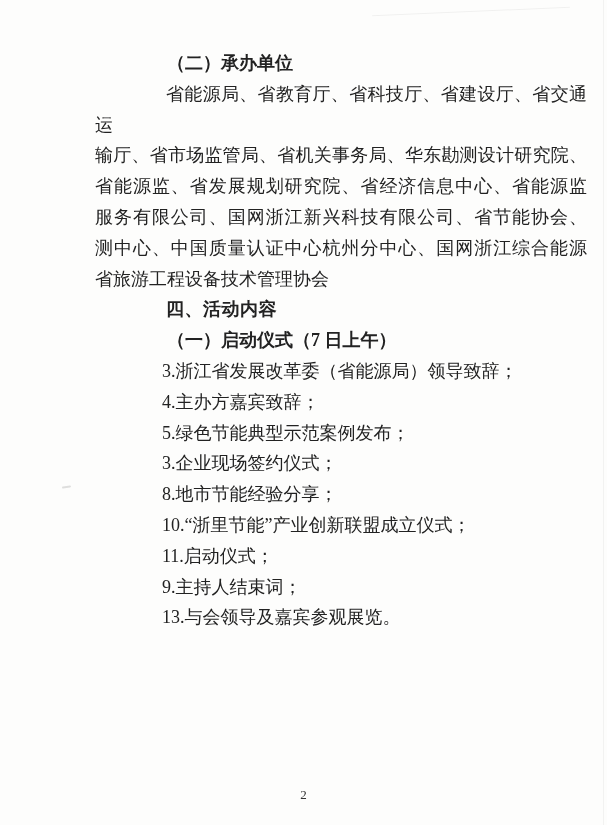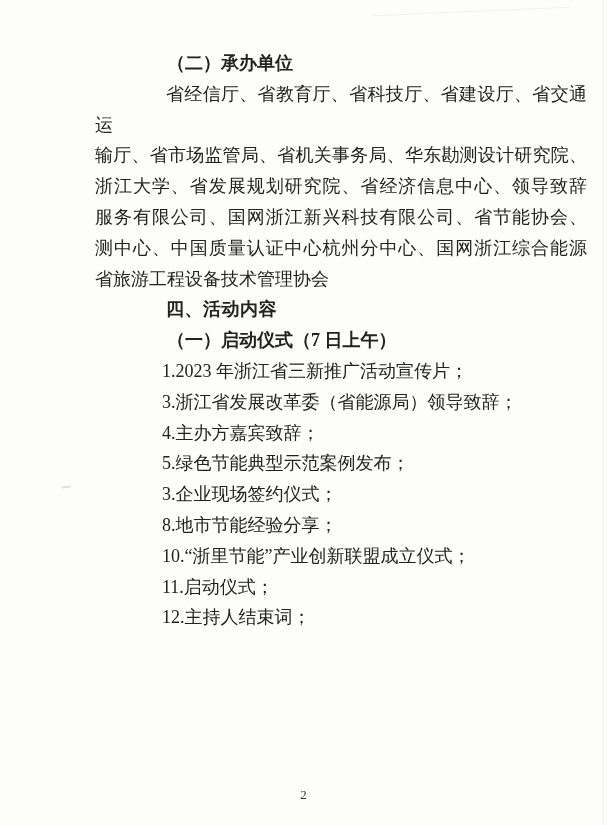--- a/index.html
+++ b/index.html
@@ -100,41 +100,41 @@
 
   <div class="scan-streak"></div>
   <div class="scan-mark"></div>
   <div class="scan-edge-line"></div>
 
   <div class="doc">
 
     <div class="line h-kai">（二）承办单位</div>
 
     <div>
-      <div class="para-line first">省经信厅、省教育厅、省科技厅、省建设厅、省交通运</div>
+      <div class="para-line first">省能源局、省教育厅、省科技厅、省建设厅、省交通运</div>
       <div class="para-line">输厅、省市场监管局、省机关事务局、华东勘测设计研究院、</div>
-      <div class="para-line">浙江大学、省发展规划研究院、省经济信息中心、领导致辞</div>
+      <div class="para-line">省能源监、省发展规划研究院、省经济信息中心、省能源监</div>
       <div class="para-line">服务有限公司、国网浙江新兴科技有限公司、省节能协会、</div>
       <div class="para-line">测中心、中国质量认证中心杭州分中心、国网浙江综合能源</div>
       <div class="para-line last">省旅游工程设备技术管理协会</div>
     </div>
 
     <div class="line h-hei">四、活动内容</div>
 
     <div class="line h-kai">（一）启动仪式（7 日上午）</div>
 
     <div>
-      <div class="line agenda-item">1.2023 年浙江省三新推广活动宣传片；</div>
       <div class="line agenda-item">3.浙江省发展改革委（省能源局）领导致辞；</div>
       <div class="line agenda-item">4.主办方嘉宾致辞；</div>
       <div class="line agenda-item">5.绿色节能典型示范案例发布；</div>
       <div class="line agenda-item">3.企业现场签约仪式；</div>
       <div class="line agenda-item">8.地市节能经验分享；</div>
       <div class="line agenda-item">10.“浙里节能”产业创新联盟成立仪式；</div>
       <div class="line agenda-item">11.启动仪式；</div>
-      <div class="line agenda-item">12.主持人结束词；</div>
+      <div class="line agenda-item">9.主持人结束词；</div>
+      <div class="line agenda-item">13.与会领导及嘉宾参观展览。</div>
     </div>
 
   </div>
 
   <div class="page-number">2</div>
 
 </div>
 
 </body></html>

